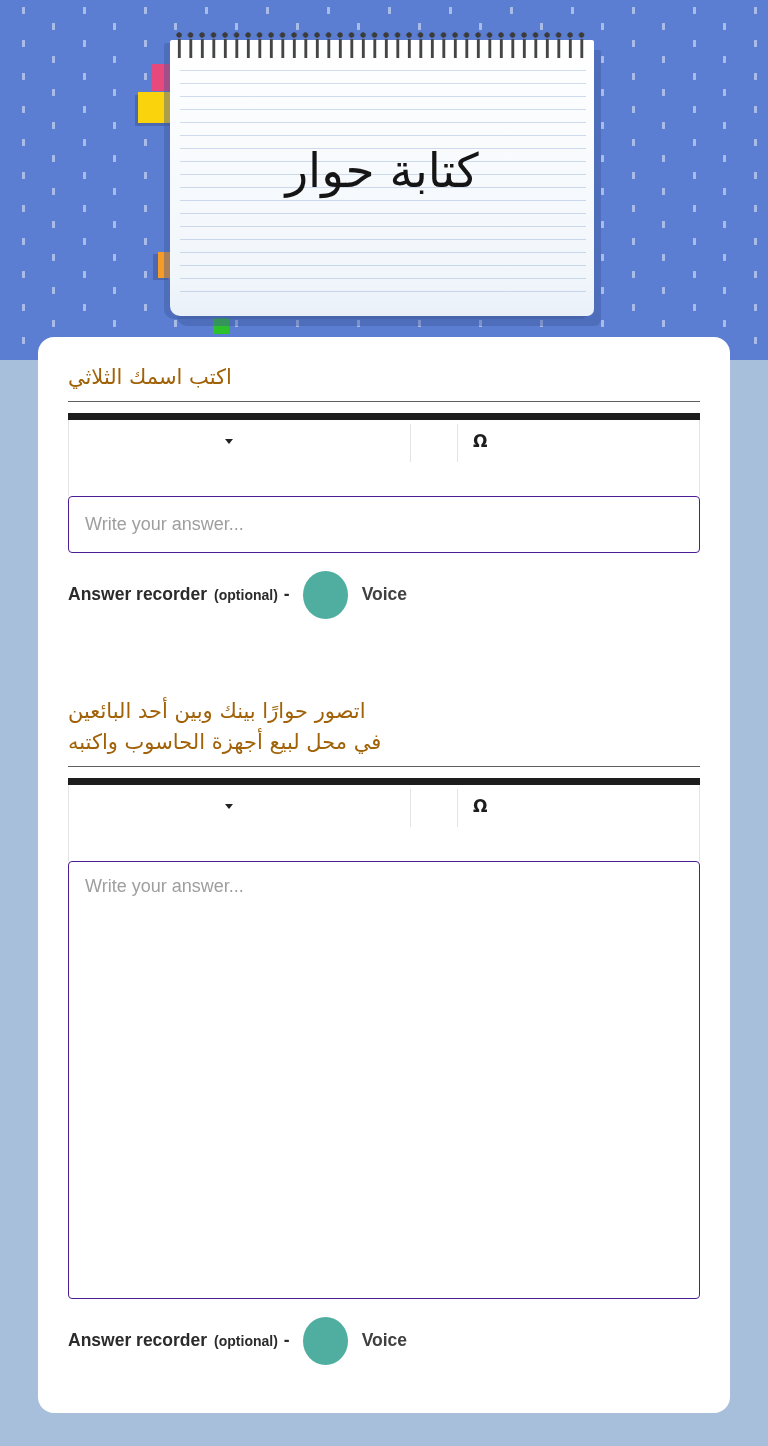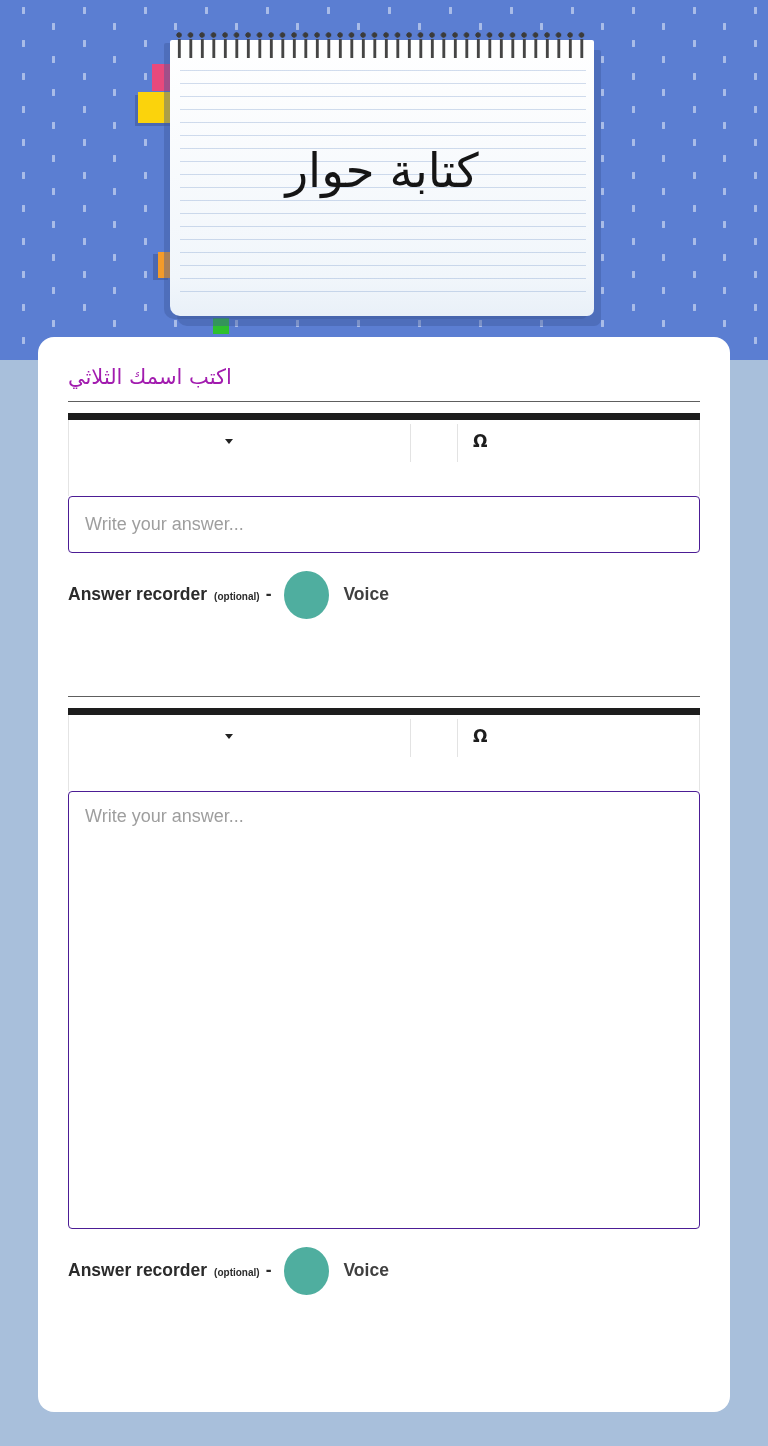--- a/index.html
+++ b/index.html
@@ -57,21 +57,21 @@
   }
 
   
   .card {
     position:absolute; left:38px; top:337px; width:692px; min-height:1075px;
     background:#ffffff; border-radius:16px;
     padding:25px 30px 48px; box-sizing:border-box;
   }
   .prompt {
     direction:rtl; text-align:left; white-space:pre-line;
-    font-size:21px; line-height:1.5; color:#a21caf;
+    font-size:21px; line-height:1.5; color:#a16207;
     font-family:"DejaVu Sans","Liberation Sans",sans-serif;
   }
   .prompt-rule { border:none; border-top:1px solid #5e5e5e; margin:7px 0 0 0; }
 
   .editor { margin-top:11px; }
   .editor-topbar { height:7px; background:#1d1d1d; }
   .editor-toolbar {
     position:relative; height:76px; background:#fff;
     border-left:1px solid #e4e4e4; border-right:1px solid #e4e4e4;
     box-sizing:border-box;
@@ -102,21 +102,21 @@
     font-size:18px; color:#333;
     font-family:"Liberation Sans","DejaVu Sans",sans-serif;
     outline:none; background:#fff;
   }
   .answer-input { height:57px; padding:0 16px; }
   .answer-textarea { height:438px; padding:14px 16px; resize:none; }
   .answer-input::placeholder, .answer-textarea::placeholder { color:#9e9e9e; opacity:1; }
 
   .recorder-row { display:flex; align-items:center; margin-top:18px; }
   .recorder-label { font-weight:700; font-size:17.5px; color:#2b2b2b; white-space:nowrap; }
-  .recorder-label .optional { font-size:10px; margin:13px 6px 0 7px; }
+  .recorder-label .optional { font-size:14px; margin:13px 6px 0 7px; }
   .voice-btn {
     width:45px; height:48px; border-radius:50%;
     background:#4fae9f; border:none; cursor:pointer;
     margin:0 14px 0 13px; flex:0 0 auto;
   }
   .voice-label { font-weight:700; font-size:17.5px; color:#404040; }
 
   .q2 { margin-top:77px; }
 </style>
 </head>
@@ -156,20 +156,22 @@
       <div class="recorder-row">
         <span class="recorder-label">
           <span>Answer recorder</span><span class="optional">(optional)</span><span>-</span>
         </span>
         <button class="voice-btn"></button>
         <span class="voice-label">Voice</span>
       </div>
     </div>
 
     <div class="q-block q2">
+      <div class="prompt">اتصور حوارًا بينك وبين أحد  البائعين
+في محل لبيع أجهزة الحاسوب  واكتبه</div>
       <hr class="prompt-rule">
 
       <div class="editor">
         <div class="editor-topbar"></div>
         <div class="editor-toolbar">
           <button class="caret-btn">
             <span class="caret-down"></span>
           </button>
           <span class="tb-divider d1"></span>
           <span class="tb-divider d2"></span>

